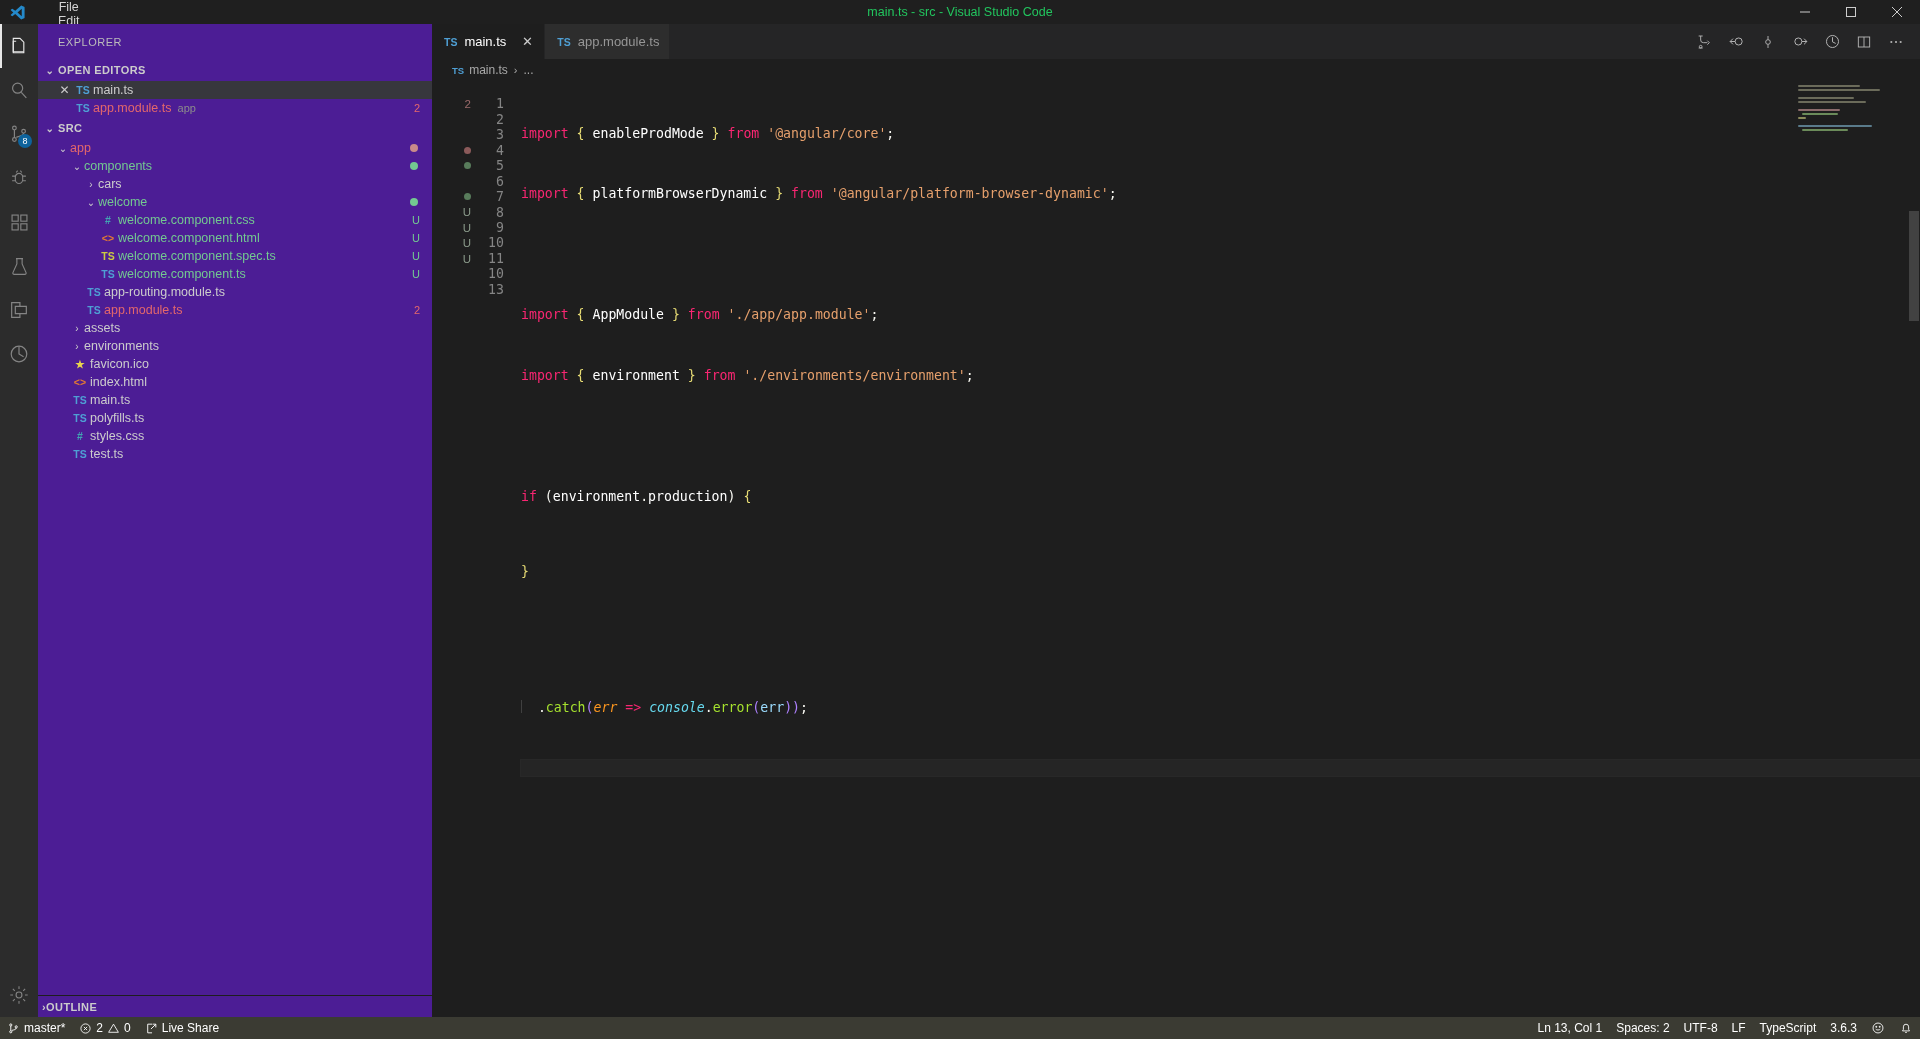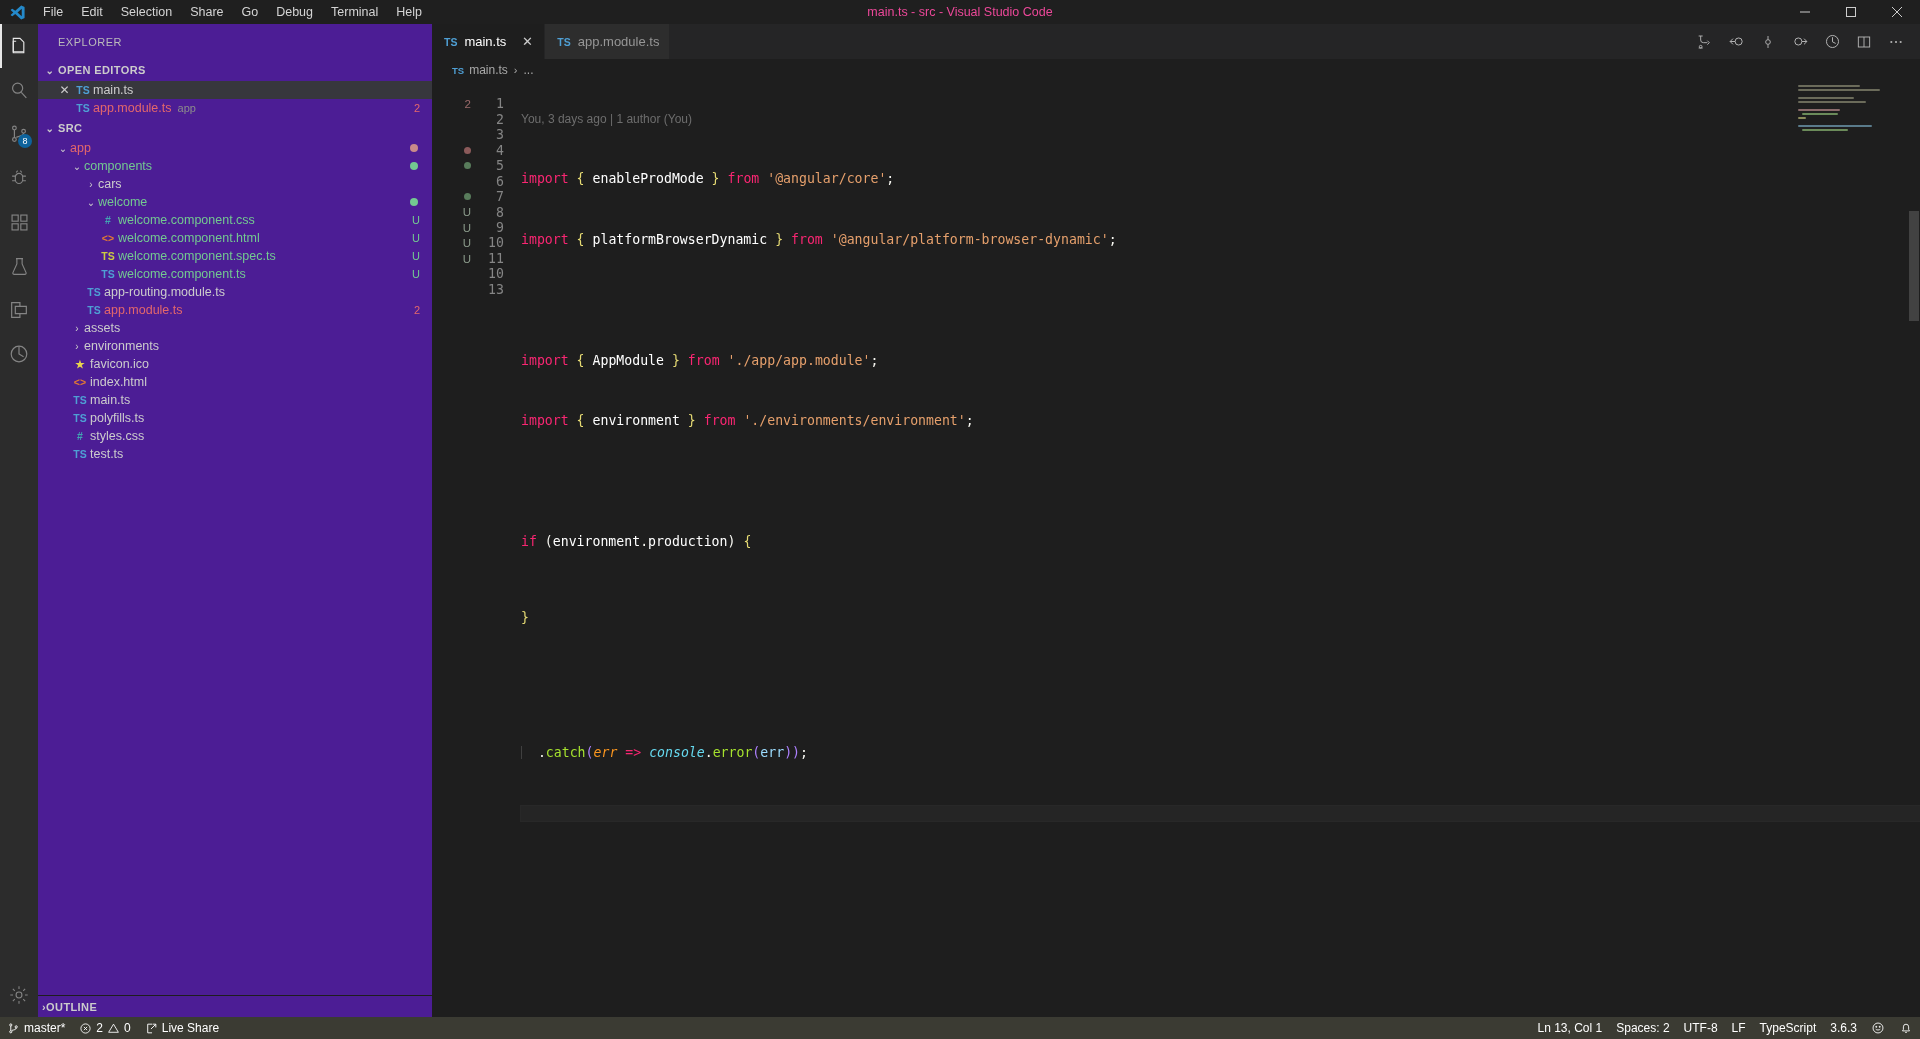--- a/index.html
+++ b/index.html
@@ -13,28 +13,28 @@
 
   
   .titlebar {
     height: 24px; min-height: 24px;
     background: #1f1f1f;
     display: flex; align-items: center;
     position: relative;
     color: #cccccc; font-size: 12.5px;
   }
   .vscode-logo { width: 34px; display:flex; align-items:center; justify-content:center; }
-  .menubar { display: flex; align-items: center; height: 100%; }
+  .menubar { display: flex; align-items: center; height: 100%; flex-direction: column; }
   .menu-item {
     padding: 0 9px; height: 100%; display: flex; align-items: center;
     font-size: 12.5px; color: #d4d4d4; cursor: default; white-space: nowrap;
   }
   .window-title {
     position: absolute; left: 0; right: 0; text-align: center;
-    font-size: 12.5px; color: #ec4899; pointer-events: none;
+    font-size: 12.5px; color: #22c55e; pointer-events: none;
   }
   .window-controls { margin-left: auto; display: flex; height: 100%; z-index: 2; }
   .wc-btn {
     width: 46px; height: 100%; display: flex; align-items: center; justify-content: center;
     color: #cccccc; font-size: 11px;
   }
 
   
   .mainrow { flex: 1; display: flex; min-height: 0; }
 
@@ -603,21 +603,20 @@
         <div class="ln">7</div>
         <div class="ln">8</div>
         <div class="ln">9</div>
         <div class="ln">10</div>
         <div class="ln">11</div>
         <div class="ln">10</div>
         <div class="ln">13</div>
       </div>
 
       <div class="code-lines">
-        <div class="cl"><span class="blame">You, 3 days ago | 1 author (You)</span></div>
 
         <div class="cl"><span class="t-key">import</span> <span class="t-brace">{</span> <span class="t-id">enableProdMode</span> <span class="t-brace">}</span> <span class="t-key">from</span> <span class="t-str">'@angular/core'</span><span class="t-punc">;</span></div>
 
         <div class="cl"><span class="t-key">import</span> <span class="t-brace">{</span> <span class="t-id">platformBrowserDynamic</span> <span class="t-brace">}</span> <span class="t-key">from</span> <span class="t-str">'@angular/platform-browser-dynamic'</span><span class="t-punc">;</span></div>
 
         <div class="cl"></div>
 
         <div class="cl"><span class="t-key">import</span> <span class="t-brace">{</span> <span class="t-id">AppModule</span> <span class="t-brace">}</span> <span class="t-key">from</span> <span class="t-str">'./app/app.module'</span><span class="t-punc">;</span></div>
 
         <div class="cl"><span class="t-key">import</span> <span class="t-brace">{</span> <span class="t-id">environment</span> <span class="t-brace">}</span> <span class="t-key">from</span> <span class="t-str">'./environments/environment'</span><span class="t-punc">;</span></div>

